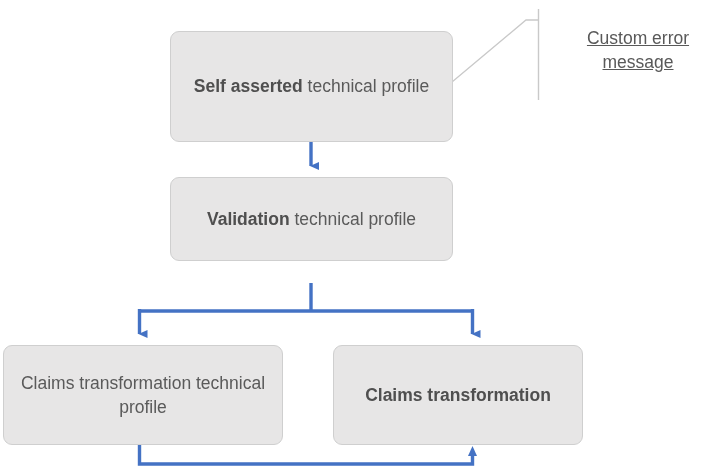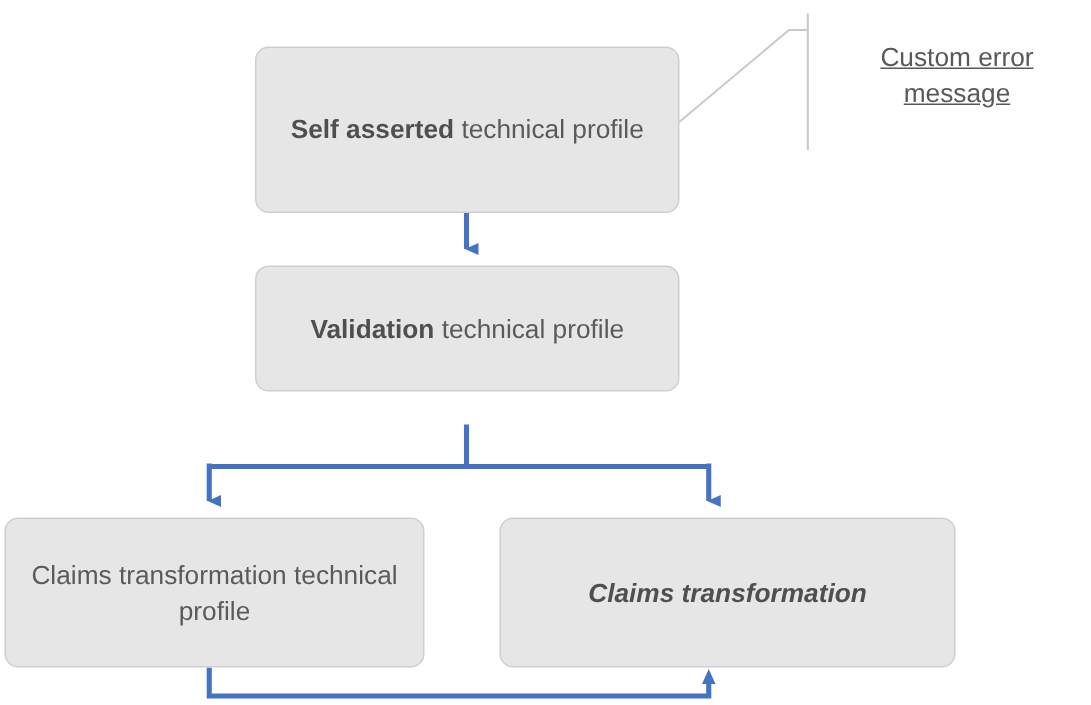--- a/index.html
+++ b/index.html
@@ -49,21 +49,21 @@
     color: #595959;
     font-size: 17.5px;
     line-height: 1.38;
     text-align: center;
     white-space: pre-line;
   }
   
   #node-self-asserted   { left: 170px; top: 19px;  width: 283px; height: 111px; margin-top: 12px; }
   #node-validation      { left: 170px; top: 177px; width: 283px; height: 84px; }
   #node-claims-tp       { left: 3px;   top: 345px; width: 280px; height: 100px; }
-  #node-claims-xform    { left: 333px; top: 345px; width: 304px; height: 100px; font-style: italic; }
+  #node-claims-xform    { left: 333px; top: 345px; width: 250px; height: 100px; }
   #callout-text         { left: 552px; top: 26px;  width: 172px; text-decoration: underline; }
 </style>
 </head>
 <body>
 
 <div id="diagram">
 
   <svg class="connectors" viewBox="0 0 727 470" width="727" height="470">
     <defs>
       <marker id="arrowDown" markerWidth="10" markerHeight="10" refX="5" refY="8" orient="auto" markerUnits="userSpaceOnUse">

